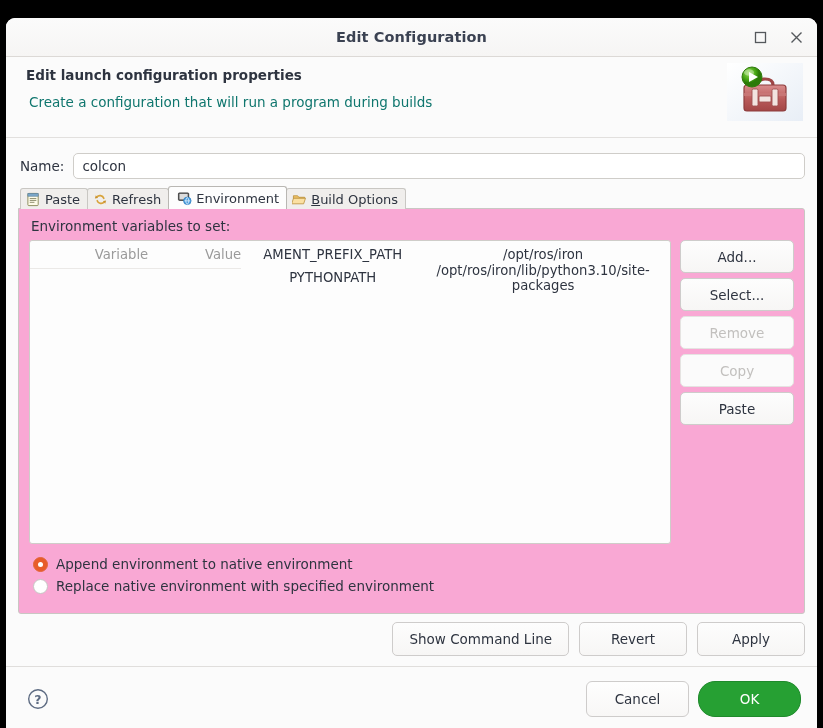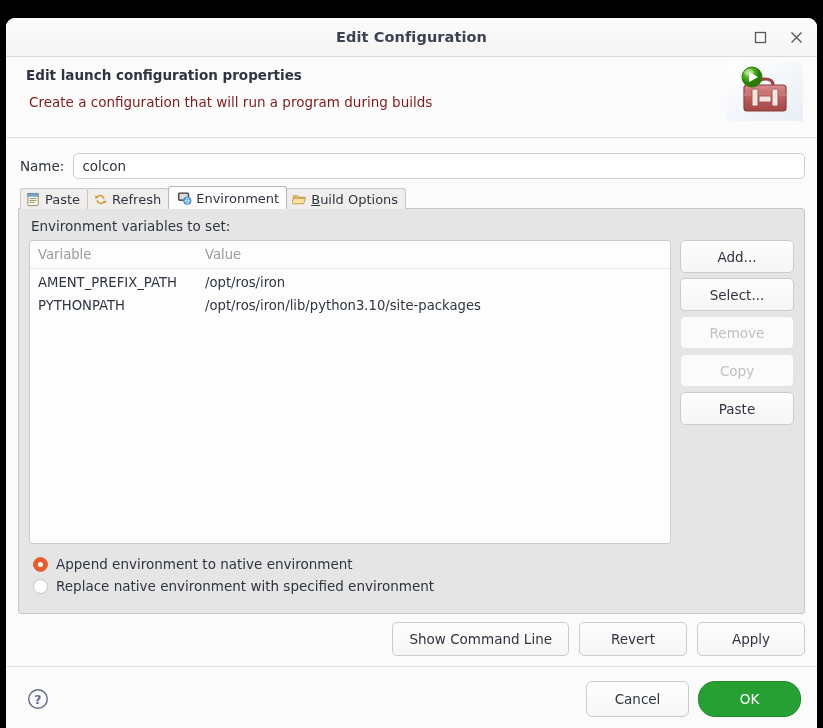--- a/index.html
+++ b/index.html
@@ -59,21 +59,21 @@
     border-bottom: 1px solid #e2e0de;
   }
   #banner .hl {
     font-size: 13.5px;
     font-weight: bold;
     color: #2e3440;
     margin-bottom: 11px;
   }
   #banner .sub {
     font-size: 13.5px;
-    color: #7f1d1d;
+    color: #0f766e;
     margin-left: 3px;
   }
   #banner-icon {
     position: absolute;
     right: 14px; top: 6px;
     width: 76px; height: 58px;
   }
 
   
   #body {
@@ -142,21 +142,21 @@
     border-color: #b9b7b3;
     padding-left: 8px;
   }
   .tab .tico { width: 15px; height: 15px; display:block; flex:none; }
   .tab u { text-decoration: underline; }
 
   .tabpanel {
     flex: 1;
     border: 1px solid #c9c7c3;
     border-radius: 0 3px 3px 3px;
-    background: #e5e5e5;
+    background: #f9a8d4;
     margin-top: -1px;
     padding: 8px 10px 10px 10px;
     display: flex;
     flex-direction: column;
     min-height: 0;
     position: relative;
     z-index: 1;
   }
   .panel-label {
     font-size: 13.5px;
@@ -171,21 +171,22 @@
     flex: 1;
     min-height: 0;
   }
   .table-box {
     flex: 1;
     border: 1px solid #cfcdc9;
     border-radius: 3px;
     background: #fdfdfd;
     overflow: hidden;
     display: flex;
-    flex-direction: column;
+    flex-direction: row;
+    text-align: center;
   }
   .thead {
     display: flex;
     height: 27px;
     align-items: center;
     border-bottom: 1px solid #ebe9e7;
     font-size: 13.2px;
     color: #9a9a9a;
     flex: none;
   }

